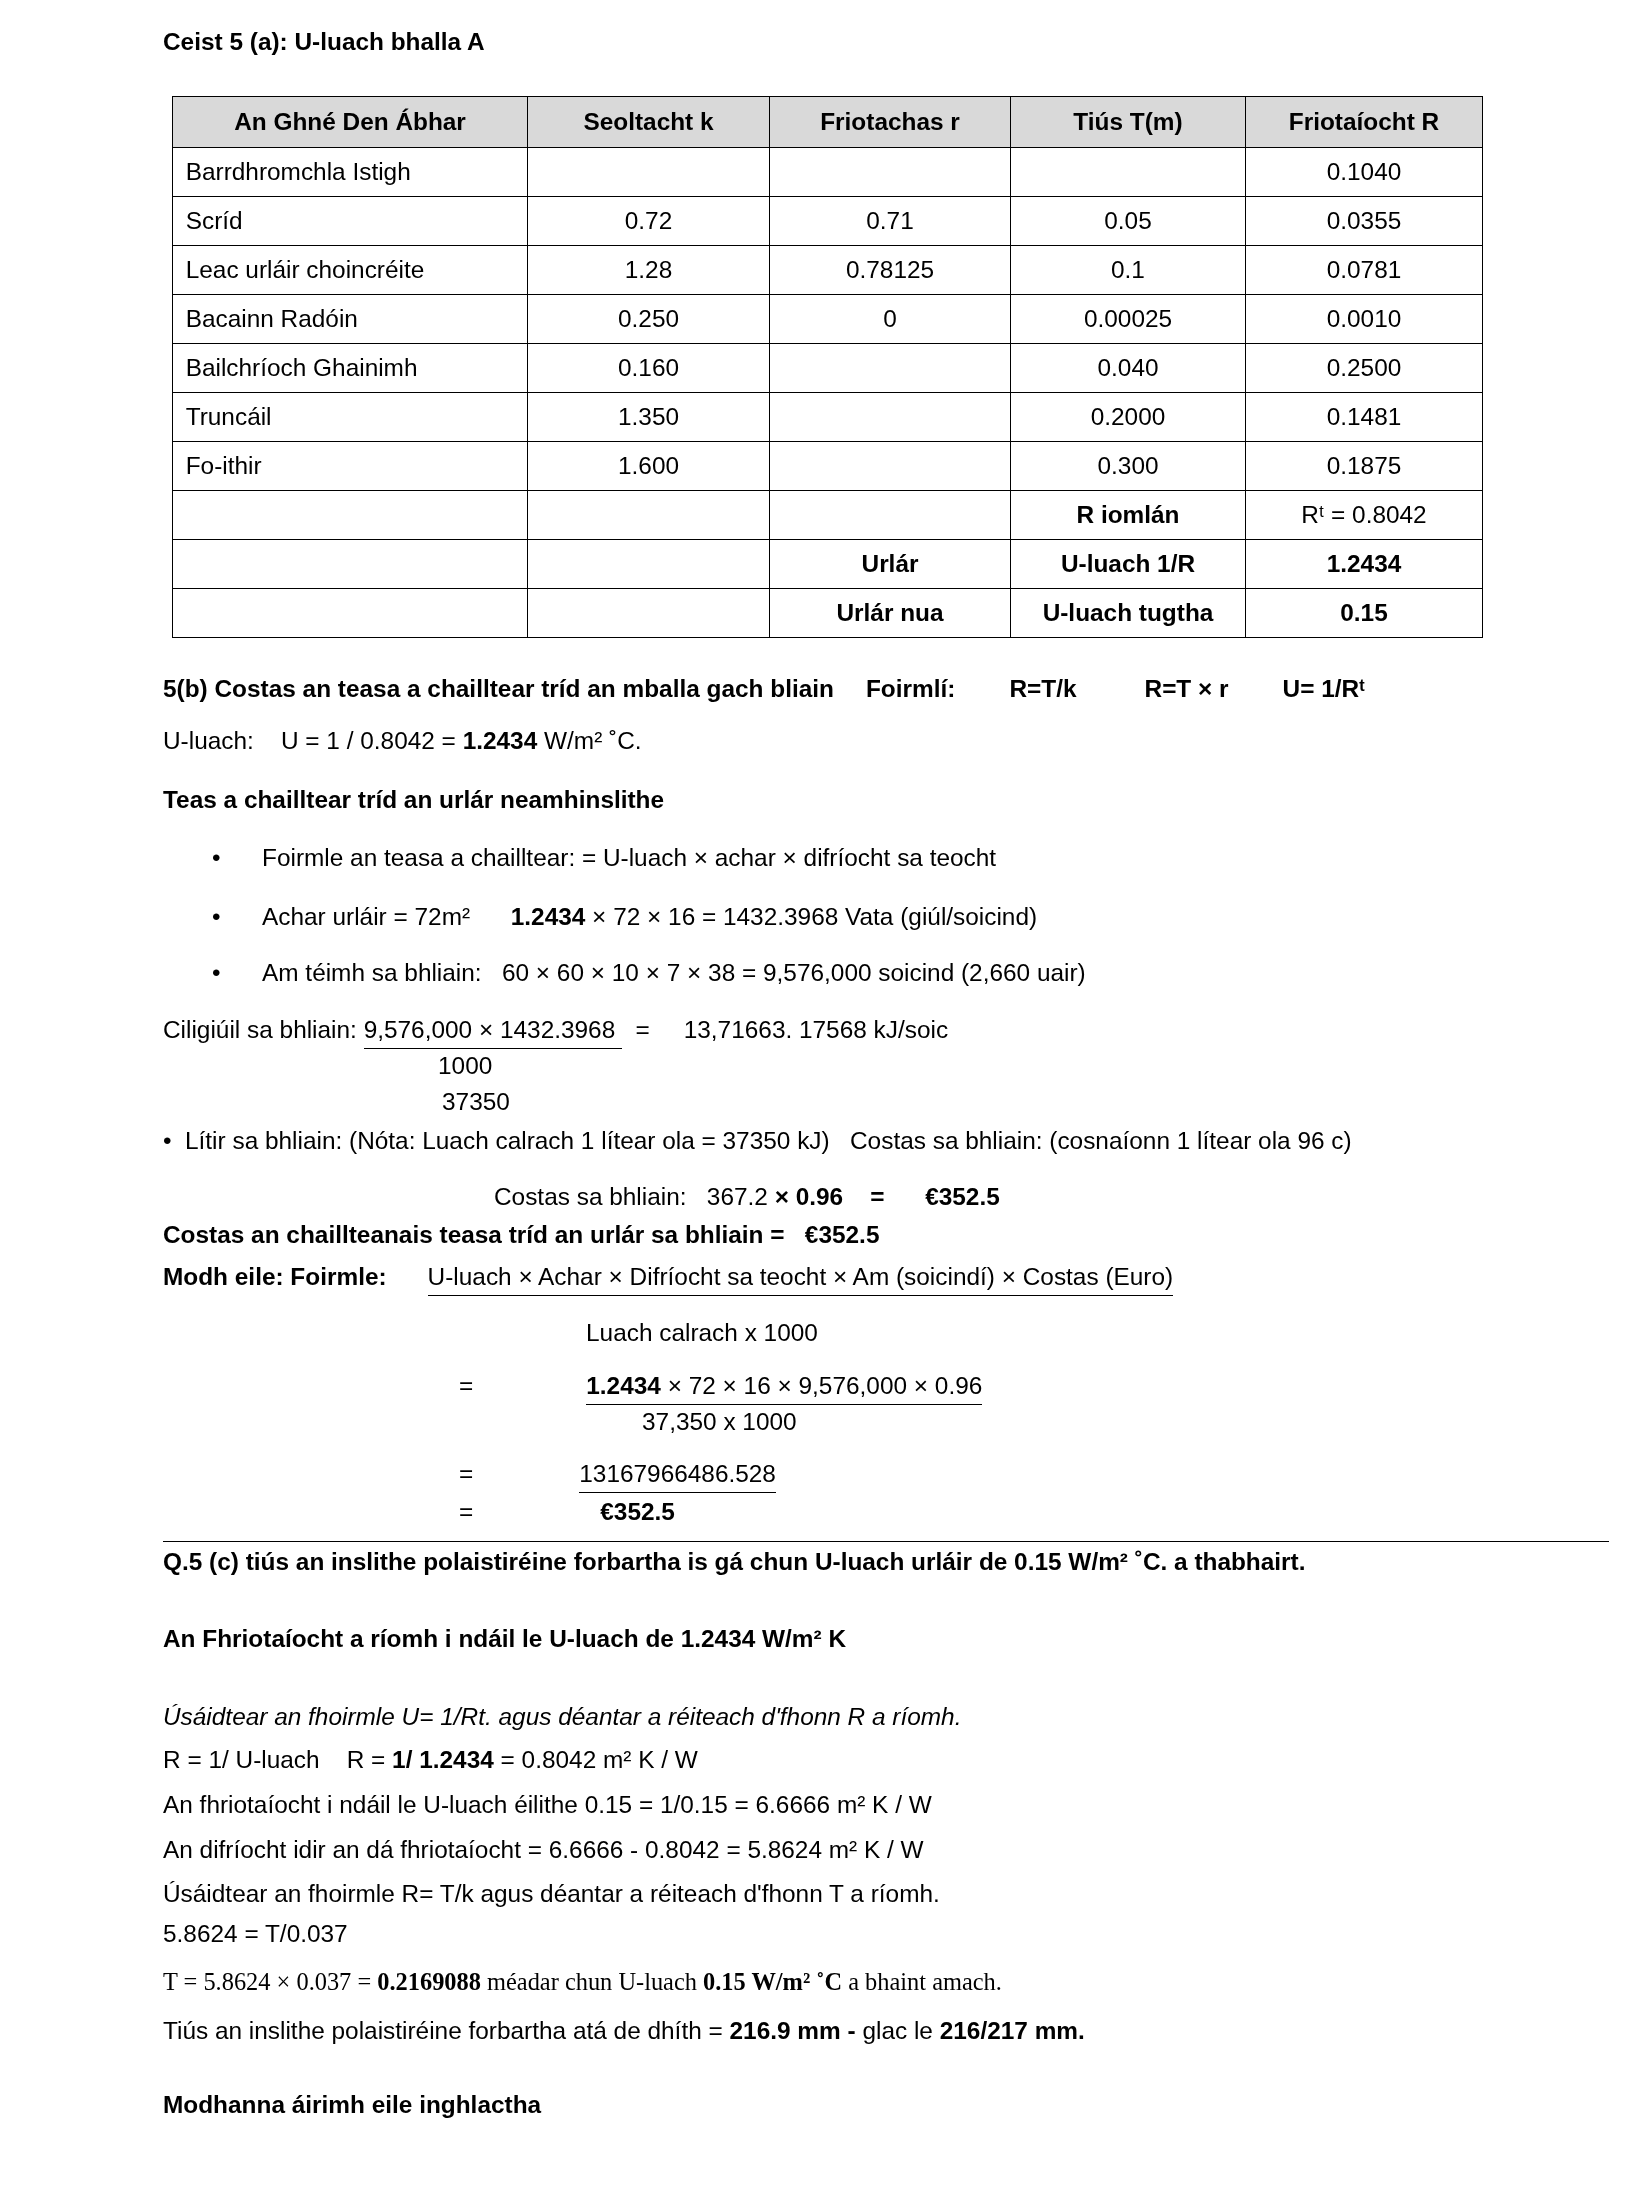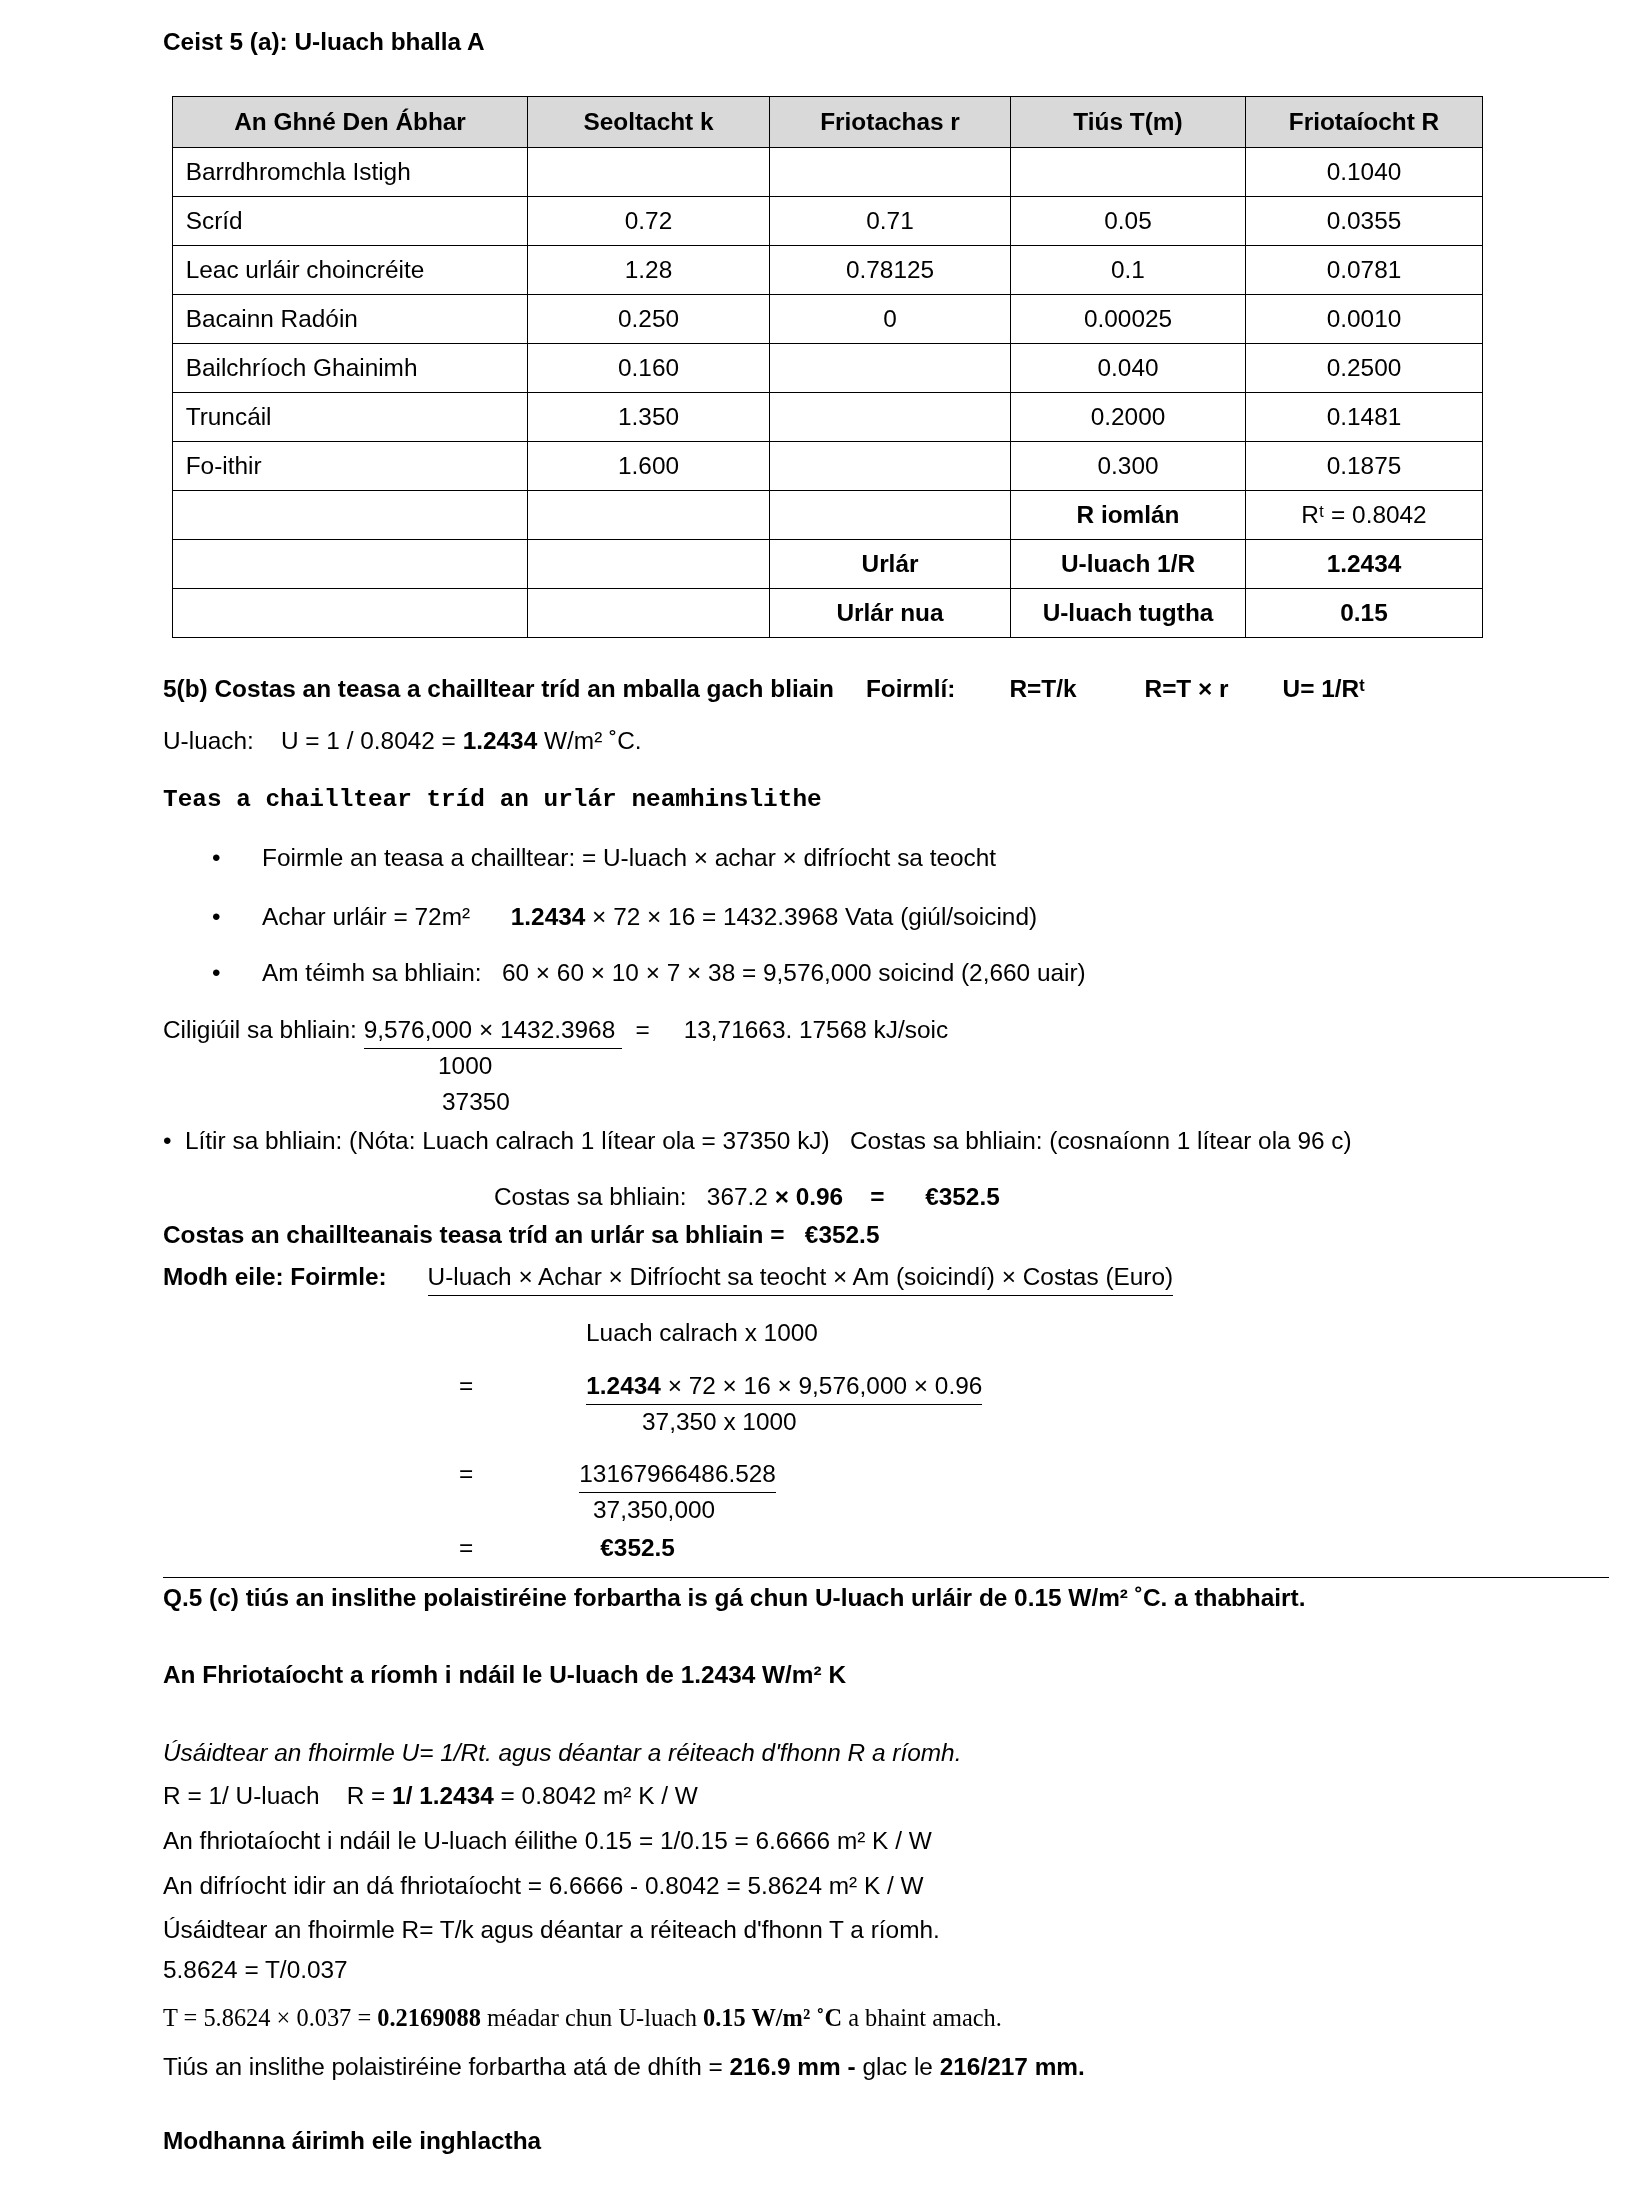--- a/index.html
+++ b/index.html
@@ -24,21 +24,21 @@
   .u-table th { height:51px; background:#d9d9d9; font-weight:700; text-align:center; }
   .u-table td { height:49px; text-align:center; font-weight:400; }
   .u-table td.c1 { text-align:left; padding-left:12.7px; }
   .u-table td.cb { font-weight:700; }
 
   .ml35 { margin-left:32px; } .ml45 { margin-left:41px; }
   .ml60 { margin-left:54px; } .ml75 { margin-left:68px;text-align:right; }
 
   .sec5b { margin-top:33px; font-weight:700; white-space:nowrap; }
   .uluach { margin-top:16.3px; }
-  .subhead { margin-top:23.5px; font-weight:700;font-family:Liberation Mono, monospace; }
+  .subhead { margin-top:23.5px; font-weight:700; }
 
   .bullet { display:flex; margin-left:49px; margin-top:22px; }
   .bullet .dot { width:11px; flex:none; }
   .bullet .btxt { margin-left:39px; }
   .mt25 { margin-top:22.6px; } .mt22 { margin-top:20px; }
 
   .frac1 { margin-top:21px; }
   .den { line-height:36px; white-space:pre-wrap; }
   .den-a { margin-left:275px; }
   .frac2 { margin-top:5.4px; margin-left:172px; }
@@ -204,21 +204,20 @@
   <div class="line pre conclusion">Costas an chaillteanais teasa tríd an urlár sa bhliain =   €352.5</div>
 
   <div class="line modh"><span class="bold">Modh eile: Foirmle:</span><span class="u ml45">U-luach × Achar × Difríocht sa teocht × Am (soicindí) × Costas (Euro)</span></div>
 
   <div class="line den den-0">Luach calrach x 1000</div>
 
   <div class="line pre calc"><span class="eq">=</span><span class="num1 u"><b>1.2434</b><span> × 72 × 16 × 9,576,000 × 0.96</span></span></div>
   <div class="line den den-1">37,350 x 1000</div>
 
   <div class="line pre calc"><span class="eq">=</span><span class="num2 u">13167966486.528</span></div>
-  <div class="line den den-2">37,350,000</div>
 
   <div class="line pre resrow"><span class="eq" style="margin-left:296px;display:inline-block;">=</span><span class="res">€352.5</span></div>
 
   <div class="rule"></div>
 
   <div class="line q5c-head">Q.5 (c) tiús an inslithe polaistiréine forbartha is gá chun U-luach urláir de 0.15 W/m² ˚C. a thabhairt.</div>
 
   <div class="line q5c-sub">An Fhriotaíocht a ríomh i ndáil le U-luach de 1.2434 W/m² K</div>
 
   <div class="line q5c-it">Úsáidtear an fhoirmle U= 1/Rt. agus déantar a réiteach d'fhonn R a ríomh.</div>

